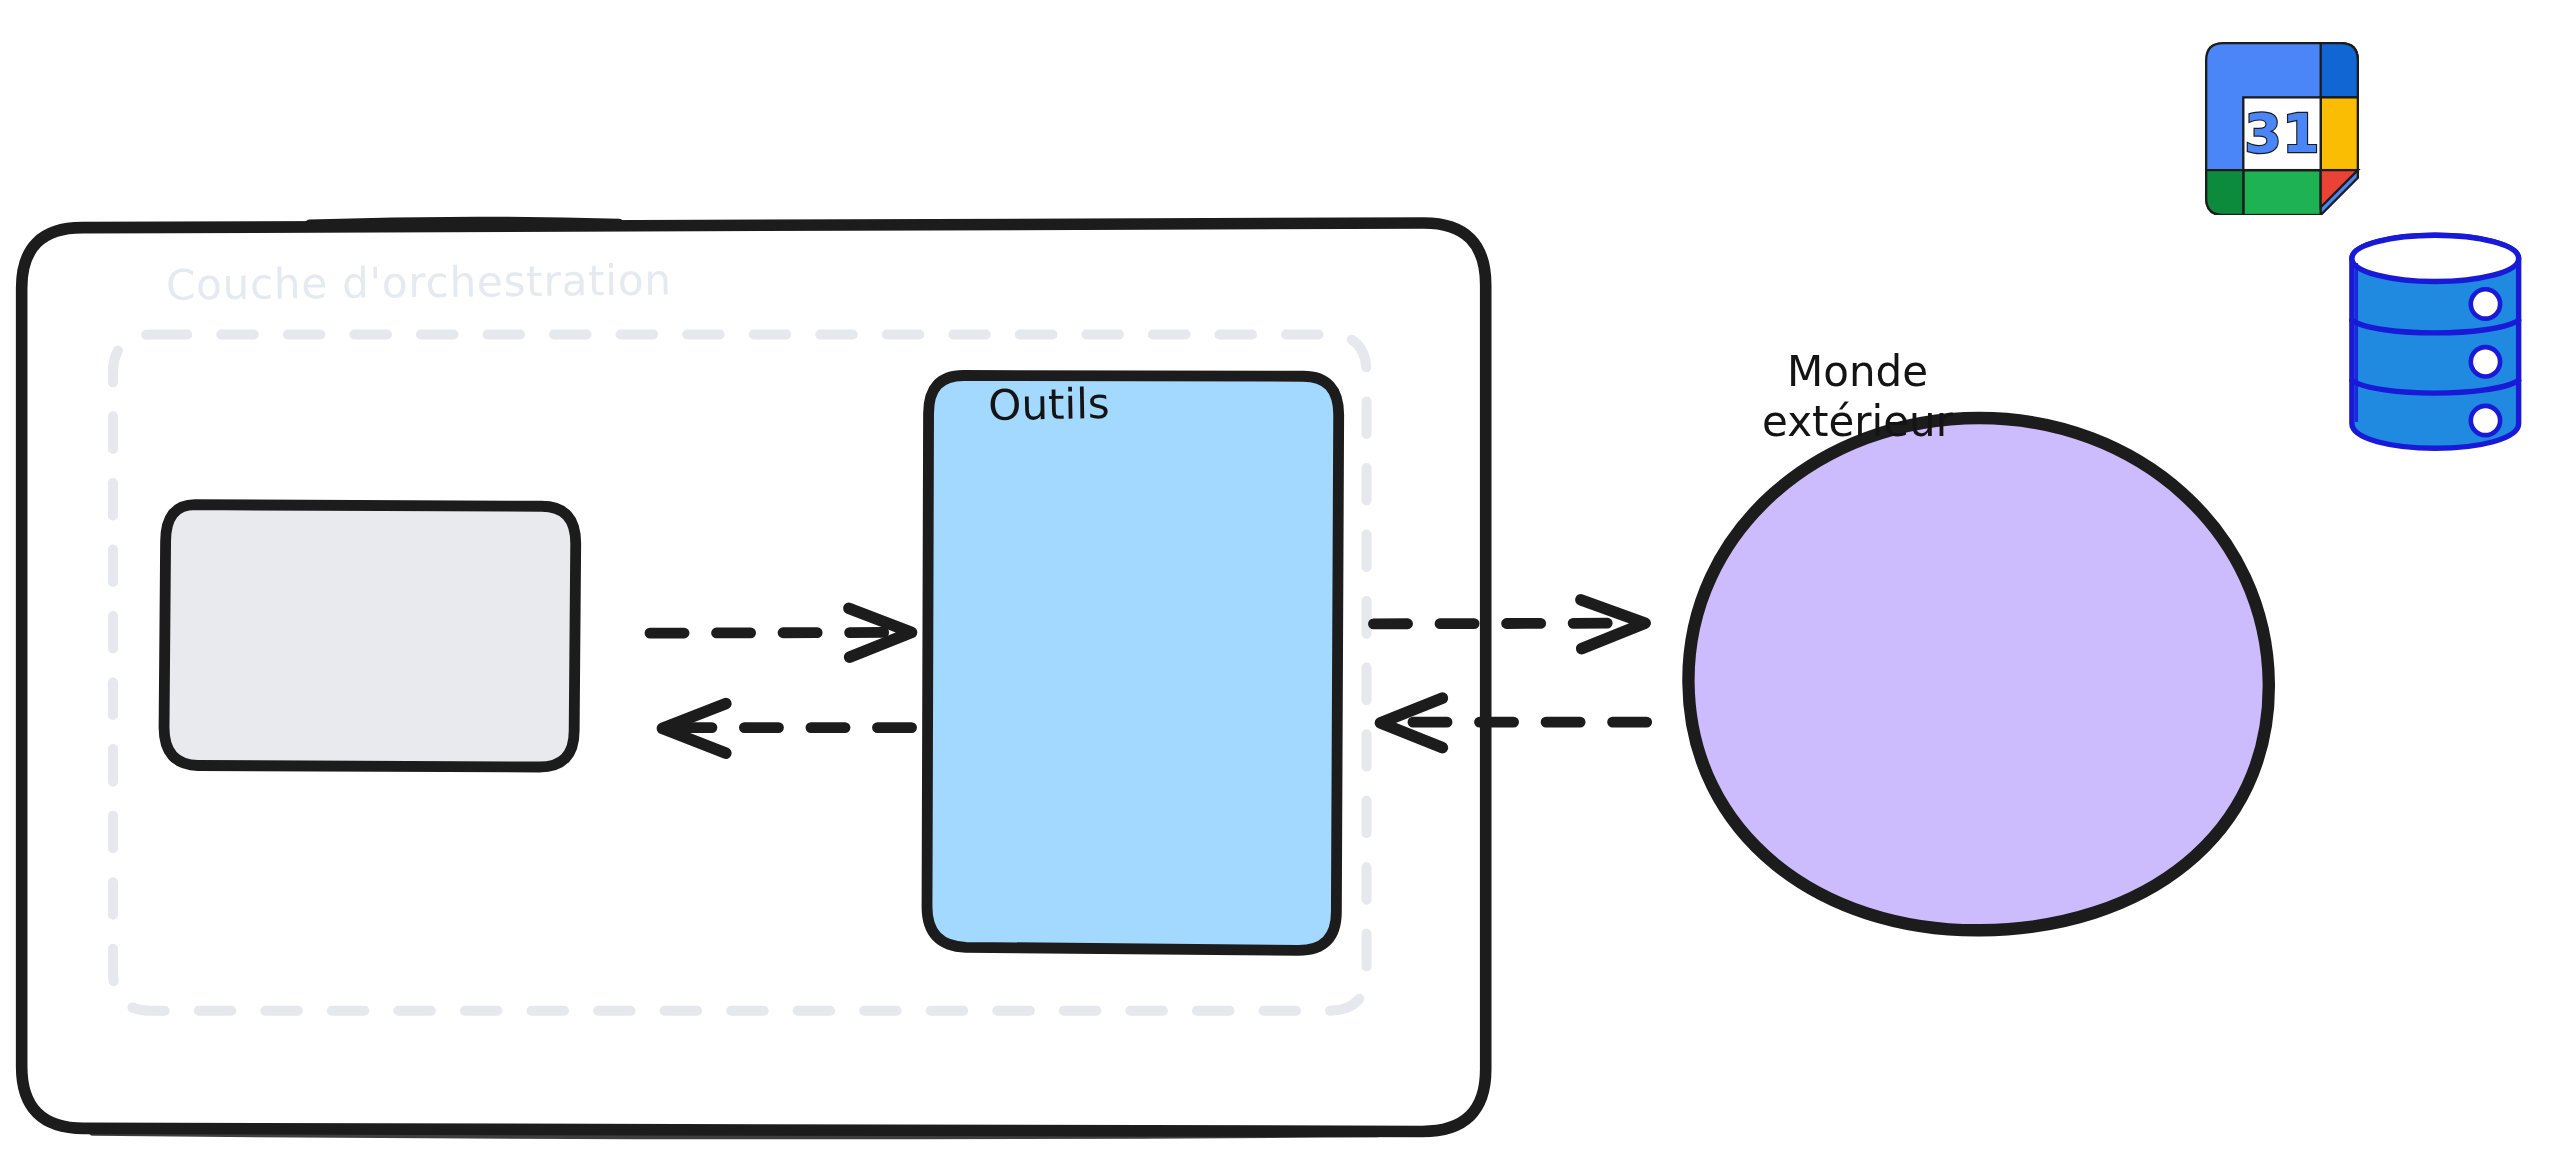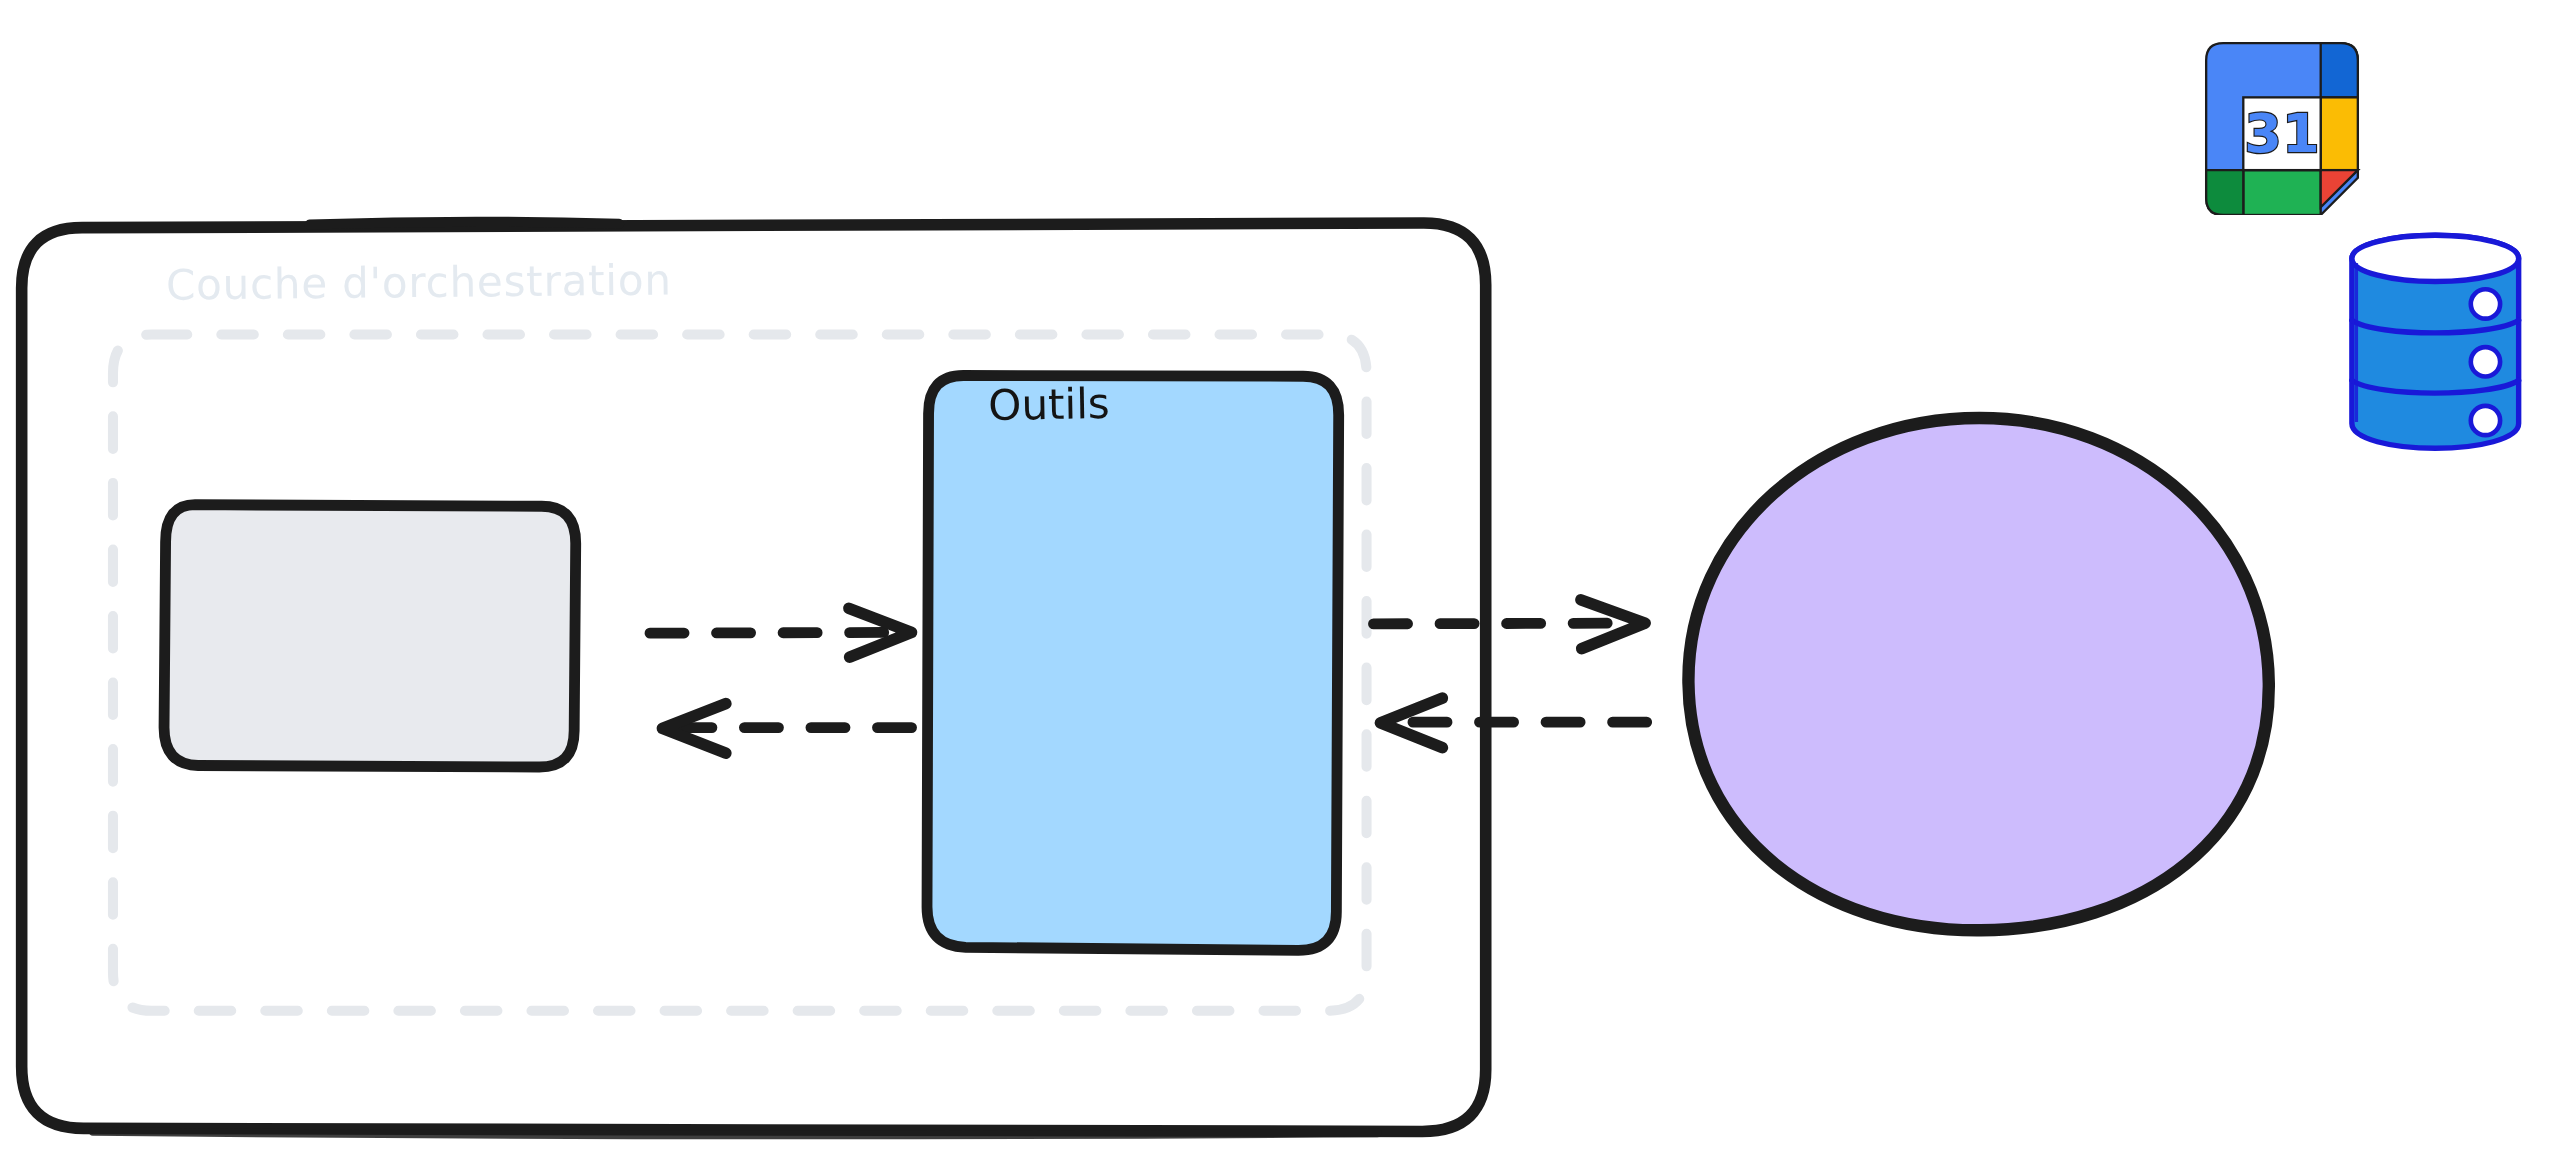--- a/index.html
+++ b/index.html
@@ -194,20 +194,24 @@
 
   </svg>
 
   <div class="lbl" id="orchestration-title">Couche d'orchestration</div>
 
 
   <div class="centerbox" id="tools-textbox">
     <div class="lbl" id="tools-label" style="position:relative;">Outils</div>
   </div>
 
+  <div class="centerbox" id="world-textbox">
+    <span class="world-line">Monde</span>
+    <span class="world-line">extérieur</span>
+  </div>
 
   <div id="calendar-icon-wrap">
     <svg viewBox="0 0 232 230" width="180" height="178" xmlns="http://www.w3.org/2000/svg">
 
       <g>
         <path d="M18,30 Q18,8 40,8 L192,8 Q214,8 214,30 L214,182 L166,230 L40,230 Q18,230 18,208 Z" fill="#4a86f7" stroke="#1c1c1c" stroke-width="3"></path>
 
         <path d="M166,8 L192,8 Q214,8 214,30 L214,78 L166,78 Z" fill="#1266d4" stroke="#1c1c1c" stroke-width="3"></path>
 
         <rect x="166" y="78" width="48" height="94" fill="#fbbc04" stroke="#1c1c1c" stroke-width="3"></rect>

